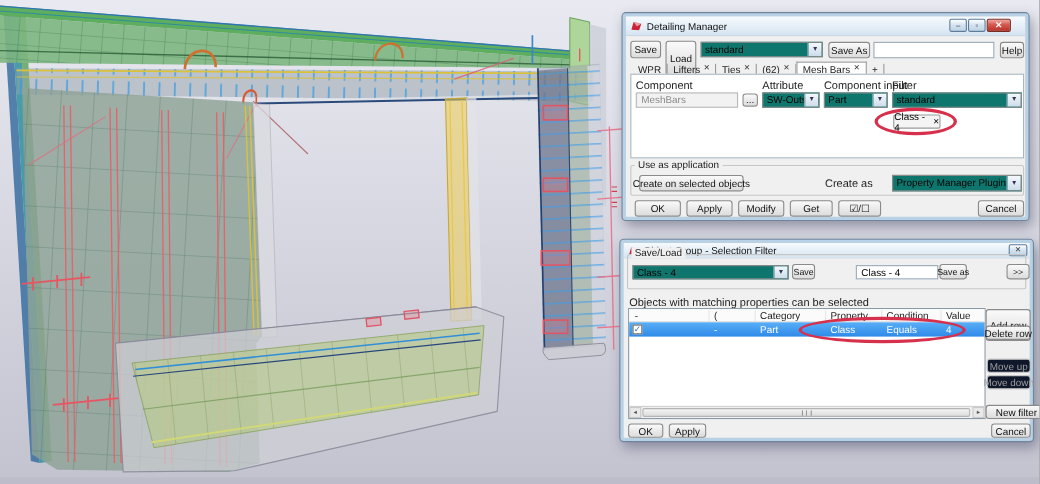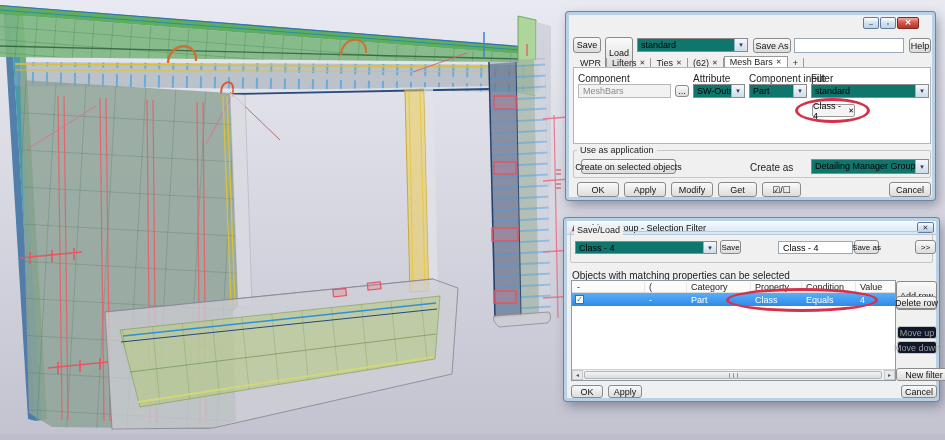--- a/index.html
+++ b/index.html
@@ -32,21 +32,21 @@
   display:flex;align-items:center;justify-content:center}
 .field{position:absolute;background:#fff;border:1px solid #98a8b8;font-size:9px;line-height:13px;
   padding-left:4px;overflow:hidden;white-space:nowrap}
 .field.dis{background:#f2f2f2;color:#8a8a8a;border-color:#b8b8b8}
 .lbl{position:absolute;font-size:10px;color:#222;white-space:nowrap}
 .grp{position:absolute;border:1px solid #c6c6c6;border-radius:2px}
 .grplbl{position:absolute;font-size:9px;background:#f0f0f0;padding:0 3px;white-space:nowrap;color:#222}
 .panel{position:absolute;background:#fff;border:1px solid #aab6c0}
 .tabs{position:absolute;display:flex;align-items:flex-end}
 .tab{font-size:9px;padding:0 5px;height:10px;line-height:10px;border-right:1px solid #9a9a9a;
-  display:flex;gap:3px;align-items:flex-end;color:#222;white-space:nowrap}
+  display:flex;gap:3px;align-items:center;color:#222;white-space:nowrap}
 .tab.active{height:12px;line-height:12px;background:#fff;border:1px solid #9a9a9a;border-bottom:none}
 .tab .x{font-size:7px;color:#333}
 .chip{position:absolute;display:flex;align-items:center;gap:3px;background:#f4f4f4;
   border:1px solid #9a9a9a;border-radius:2px;font-size:9px;justify-content:center}
 .ellipse{position:absolute;border:3px solid #d6304c;border-radius:50%;pointer-events:none;z-index:9}
 
 .tbl{position:absolute;background:#fff;border:1px solid #8a9aa8}
 .thead{position:absolute;left:0;top:0;right:0;height:12px;background:#fbfbfb;border-bottom:1px solid #dcdcdc}
 .th{position:absolute;top:1px;font-size:9px;color:#222;white-space:nowrap}
 .colsep{position:absolute;top:1px;height:10px;width:1px;background:#e6e6e6}
@@ -174,20 +174,27 @@
     <path d="M543,119 L568,117 M543,181 L570,179 M543,252 L572,250 M543,298 L575,296" stroke="rgba(232,112,136,0.9)" stroke-width="1.3" fill="none"></path>
     <path d="M494,316 L549,312 Q553,320 547,323 L499,327 Q492,321 494,316 Z" fill="rgba(205,205,213,0.85)" stroke="#8a8a96" stroke-width=".8"></path>
     <path d="M556,170 h5 M556,174 h5 M556,184 h5 M556,188 h5" stroke="#d04050" stroke-width="1" fill="none"></path>
     <line x1="527" y1="44" x2="527" y2="56" stroke="#e05565" stroke-width="1.2"></line>
   </g>
 
   <rect x="0" y="434" width="945" height="6" fill="#b6b6c4" opacity=".5"></rect>
 </svg>
 
 <div class="dlg" style="left:566px;top:12px;width:369px;height:188px">
+  <div class="tb">
+    <svg class="appicon" width="11" height="9" viewBox="0 0 11 9">
+      <path d="M1,8 L3,1 L10,2.5 L8,8.5 Z" fill="#cc2233"></path>
+          <path d="M3,1 L6,5 L10,2.5" fill="#ffffff" opacity=".55"></path>
+    </svg>
+    <span class="tbtitle">Detailing Manager</span>
+  </div>
   <div class="winbtn" style="left:294px;top:2px;width:16px;height:12px">
         <span>–</span>
       </div>
   <div class="winbtn" style="left:311px;top:2px;width:16px;height:12px">
         <span>▫</span>
       </div>
   <div class="winbtn close" style="left:328px;top:2px;width:22px;height:12px">
         <span>✕</span>
       </div>
 
@@ -262,21 +269,21 @@
   </div>
   <div class="ellipse" style="left:226px;top:83px;width:75px;height:25px"></div>
 
   <div class="grp" style="left:4px;top:135px;width:358px;height:28px"></div>
   <div class="grplbl" style="left:8px;top:130px">Use as application</div>
   <div class="btn" style="left:12px;top:144px;width:95px;height:15px">
         <span>Create on selected objects</span>
       </div>
   <div class="lbl" style="left:181px;top:147px">Create as</div>
   <div class="combo" style="left:242px;top:144px;width:118px;height:15px">
-    <span>Detailing Manager Group</span>
+    <span>Property Manager Plugin</span>
     <span class="arr">▾</span>
   </div>
 
   <div class="btn" style="left:8px;top:167px;width:42px;height:15px">
         <span>OK</span>
       </div>
   <div class="btn" style="left:55px;top:167px;width:42px;height:15px">
         <span>Apply</span>
       </div>
   <div class="btn" style="left:102px;top:167px;width:42px;height:15px">

